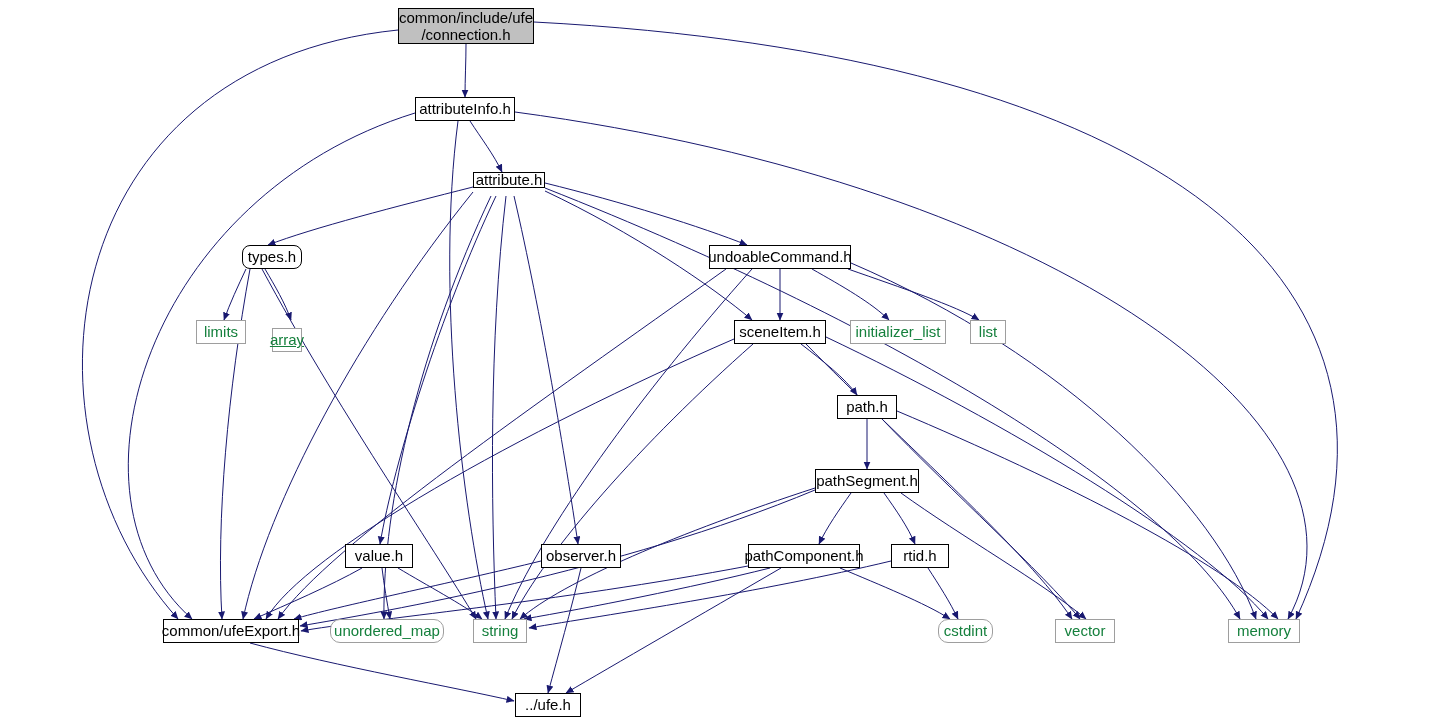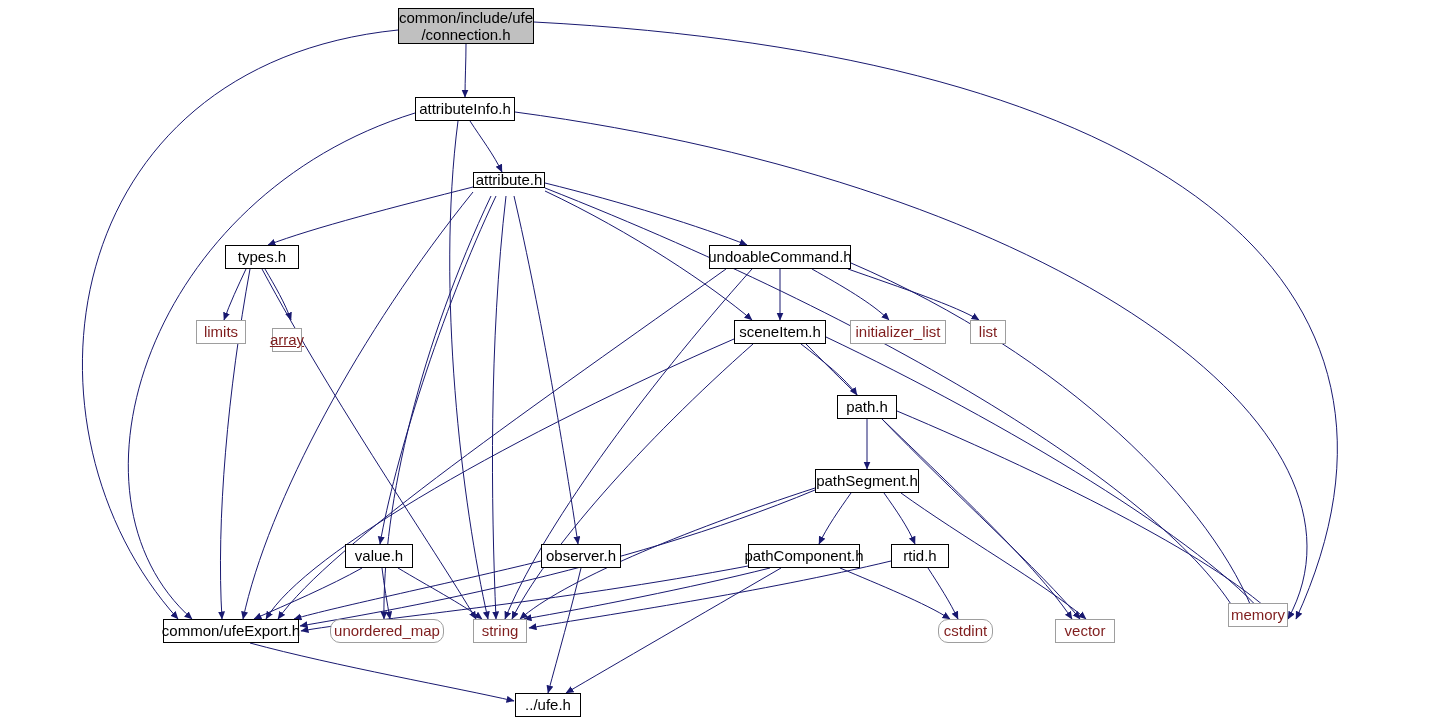--- a/index.html
+++ b/index.html
@@ -32,21 +32,21 @@
     white-space: nowrap;
     padding: 0 4px;
     z-index: 2;
   }
   .node.root {
     background: #c0c0c0;
     border-color: #000000;
   }
   .node.system {
     border-color: #9e9e9e;
-    color: #7f1d1d;
+    color: #15803d;
   }
   .node.project { cursor: pointer; }
   .edge-path {
     fill: none;
     stroke-width: 1;
   }
 </style>
 </head>
 <body>
 
@@ -115,21 +115,21 @@
       <div class="node root" style="left: 398px; top: 8px; width: 136px; height: 36px;">
         <span>common/include/ufe</span>
         <span>/connection.h</span>
       </div>
       <div class="node project" style="left: 415px; top: 97px; width: 100px; height: 24px;">
         <span>attributeInfo.h</span>
       </div>
       <div class="node project" style="left: 473px; top: 172px; width: 72px; height: 16px;">
         <span>attribute.h</span>
       </div>
-      <div class="node project" style="left: 225px; top: 245px; width: 74px; height: 24px;">
+      <div class="node project" style="left: 242px; top: 245px; width: 60px; height: 24px; border-radius: 8px;">
         <span>types.h</span>
       </div>
       <div class="node project" style="left: 709px; top: 245px; width: 142px; height: 24px;">
         <span>undoableCommand.h</span>
       </div>
       <div class="node system" style="left: 196px; top: 320px; width: 50px; height: 24px;">
         <span>limits</span>
       </div>
       <div class="node system" style="left: 272px; top: 328px; width: 30px; height: 24px; text-decoration: underline;">
         <span>array</span>
@@ -169,20 +169,20 @@
       </div>
       <div class="node system" style="left: 473px; top: 619px; width: 54px; height: 24px;">
         <span>string</span>
       </div>
       <div class="node system" style="left: 938px; top: 619px; width: 55px; height: 24px; border-radius: 10px;">
         <span>cstdint</span>
       </div>
       <div class="node system" style="left: 1055px; top: 619px; width: 60px; height: 24px;">
         <span>vector</span>
       </div>
-      <div class="node system" style="left: 1228px; top: 603px; width: 60px; height: 24px;">
+      <div class="node system" style="left: 1228px; top: 619px; width: 72px; height: 24px;">
         <span>memory</span>
       </div>
       <div class="node project" style="left: 515px; top: 693px; width: 66px; height: 24px;">
         <span>../ufe.h</span>
       </div>
     </div>
 </div>
 
 </body></html>

